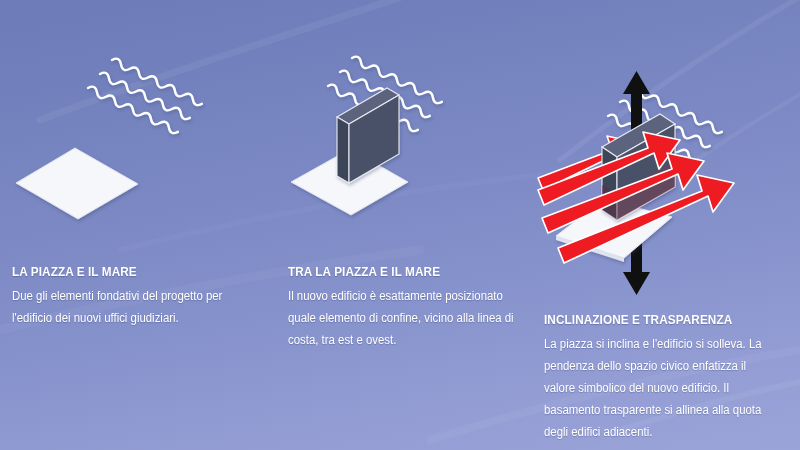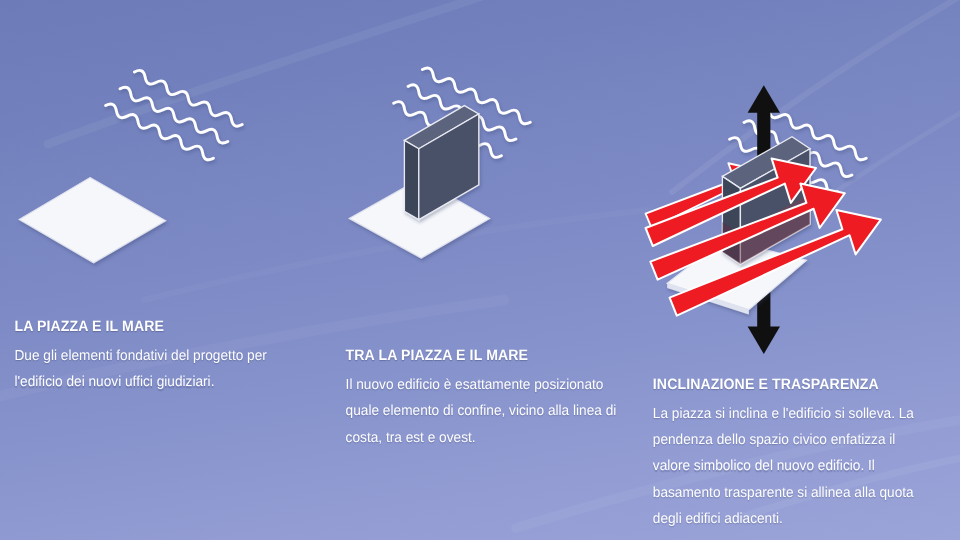--- a/index.html
+++ b/index.html
@@ -38,21 +38,21 @@
     height: 265px;
   }
   .art svg { display: block; width: 100%; height: 100%; overflow: visible; }
 
   .caption {
     position: absolute;
     left: 12px;
     right: 10px;
     top: 265px;
   }
-  #panel-2 .caption { left: 10px; margin-top: 24px; }
+  #panel-2 .caption { left: 10px; }
   #panel-3 .caption { left: 8px; }
 
   .caption h2 {
     margin: 0 0 6px 0;
     font-size: 12.5px;
     font-weight: bold;
     letter-spacing: .1px;
     color: #ffffff;
     line-height: 14px;
     text-shadow: 0 1px 1px rgba(40,50,90,.35);

